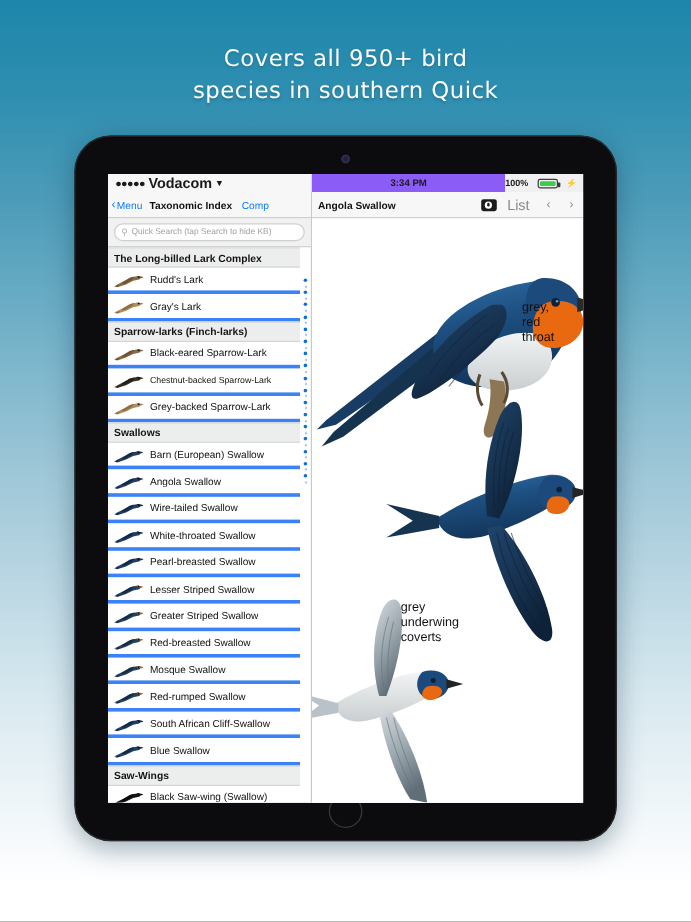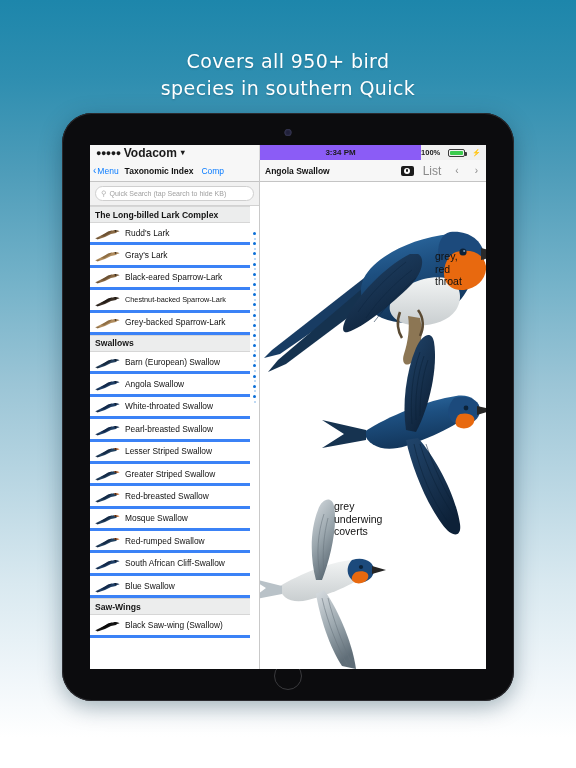--- a/index.html
+++ b/index.html
@@ -13,21 +13,21 @@
   }
   .bg-grad{
     position:absolute; inset:0;
     background:linear-gradient(to bottom,
       #1d86ab 0%, #2e8eb0 10%, #4d9cb9 22%, #72b1c8 36%,
       #9bc5d6 50%, #bcd8e4 64%, #d9e9f0 76%, #eef5f9 87%, #ffffff 96%, #ffffff 100%);
   }
 
   
   .headline{
-    position:absolute; top:48px; left:0; right:0;
+    position:absolute; top:36px; left:0; right:0;
     text-align:center; color:#ffffff;
     font-family:"DejaVu Sans", sans-serif;
     font-size:19px; line-height:27px; font-weight:400;
     letter-spacing:.4px;
     text-shadow:0 1px 2px rgba(0,50,70,.28);
   }
 
   
   .ipad{
     position:absolute; left:62px; top:113px;
@@ -226,20 +226,21 @@
               <div class="row">
                 <span class="thumb"><svg width="26" height="16" viewBox="0 0 26 16">
                     <path d="M2 13 L10 9 L16 6 L21 5 L24 6 L22 8 L17 9 L11 12 L5 14 Z" fill="#b08c5e"></path>
                     <path d="M7 11 L14 6.5 L18 5.5 L16 8 L10 11.5 Z" fill="#8e6e45"></path>
                     <path d="M20 5 L24 5.5 L25.6 6.2 L24 6.8 L20.6 6.6 Z" fill="#a07c50"></path>
                     <circle cx="21.6" cy="5.9" r="0.7" fill="#0c0c0c"></circle>
                     <path d="M1 13.6 L6 12.4 L4 14.4 Z" fill="#8e6e45"></path>
                   </svg></span>
                 <span class="nm">Gray's Lark</span>
               </div>
+              <div class="sect">Sparrow-larks (Finch-larks)</div>
               <div class="row">
                 <span class="thumb"><svg width="26" height="16" viewBox="0 0 26 16">
                     <path d="M2 13 L10 9 L16 6 L21 5 L24 6 L22 8 L17 9 L11 12 L5 14 Z" fill="#8a6a44"></path>
                     <path d="M7 11 L14 6.5 L18 5.5 L16 8 L10 11.5 Z" fill="#6d5234"></path>
                     <path d="M20 5 L24 5.5 L25.6 6.2 L24 6.8 L20.6 6.6 Z" fill="#7a5c3a"></path>
                     <circle cx="21.6" cy="5.9" r="0.7" fill="#0c0c0c"></circle>
                     <path d="M1 13.6 L6 12.4 L4 14.4 Z" fill="#6d5234"></path>
                   </svg></span>
                 <span class="nm">Black-eared Sparrow-Lark</span>
               </div>
@@ -276,20 +277,30 @@
               </div>
               <div class="row">
                 <span class="thumb"><svg width="26" height="16" viewBox="0 0 26 16">
                     <path d="M2 13 L10 9 L16 6 L21 5 L24 6 L22 8 L17 9 L11 12 L5 14 Z" fill="#1f3f66"></path>
                     <path d="M7 11 L14 6.5 L18 5.5 L16 8 L10 11.5 Z" fill="#13294a"></path>
                     <path d="M20 5 L24 5.5 L25.6 6.2 L24 6.8 L20.6 6.6 Z" fill="#1a3458"></path>
                     <circle cx="21.6" cy="5.9" r="0.7" fill="#0c0c0c"></circle>
                     <path d="M1 13.6 L6 12.4 L4 14.4 Z" fill="#13294a"></path>
                   </svg></span>
                 <span class="nm">Angola Swallow</span>
+              </div>
+              <div class="row">
+                <span class="thumb"><svg width="26" height="16" viewBox="0 0 26 16">
+                    <path d="M2 13 L10 9 L16 6 L21 5 L24 6 L22 8 L17 9 L11 12 L5 14 Z" fill="#1f3f66"></path>
+                    <path d="M7 11 L14 6.5 L18 5.5 L16 8 L10 11.5 Z" fill="#13294a"></path>
+                    <path d="M20 5 L24 5.5 L25.6 6.2 L24 6.8 L20.6 6.6 Z" fill="#1a3458"></path>
+                    <circle cx="21.6" cy="5.9" r="0.7" fill="#0c0c0c"></circle>
+                    <path d="M1 13.6 L6 12.4 L4 14.4 Z" fill="#13294a"></path>
+                  </svg></span>
+                <span class="nm">Wire-tailed Swallow</span>
               </div>
               <div class="row">
                 <span class="thumb"><svg width="26" height="16" viewBox="0 0 26 16">
                     <path d="M2 13 L10 9 L16 6 L21 5 L24 6 L22 8 L17 9 L11 12 L5 14 Z" fill="#1f3f66"></path>
                     <path d="M7 11 L14 6.5 L18 5.5 L16 8 L10 11.5 Z" fill="#13294a"></path>
                     <path d="M20 5 L24 5.5 L25.6 6.2 L24 6.8 L20.6 6.6 Z" fill="#1a3458"></path>
                     <circle cx="21.6" cy="5.9" r="0.7" fill="#0c0c0c"></circle>
                     <path d="M1 13.6 L6 12.4 L4 14.4 Z" fill="#13294a"></path>
                   </svg></span>
                 <span class="nm">White-throated Swallow</span>

